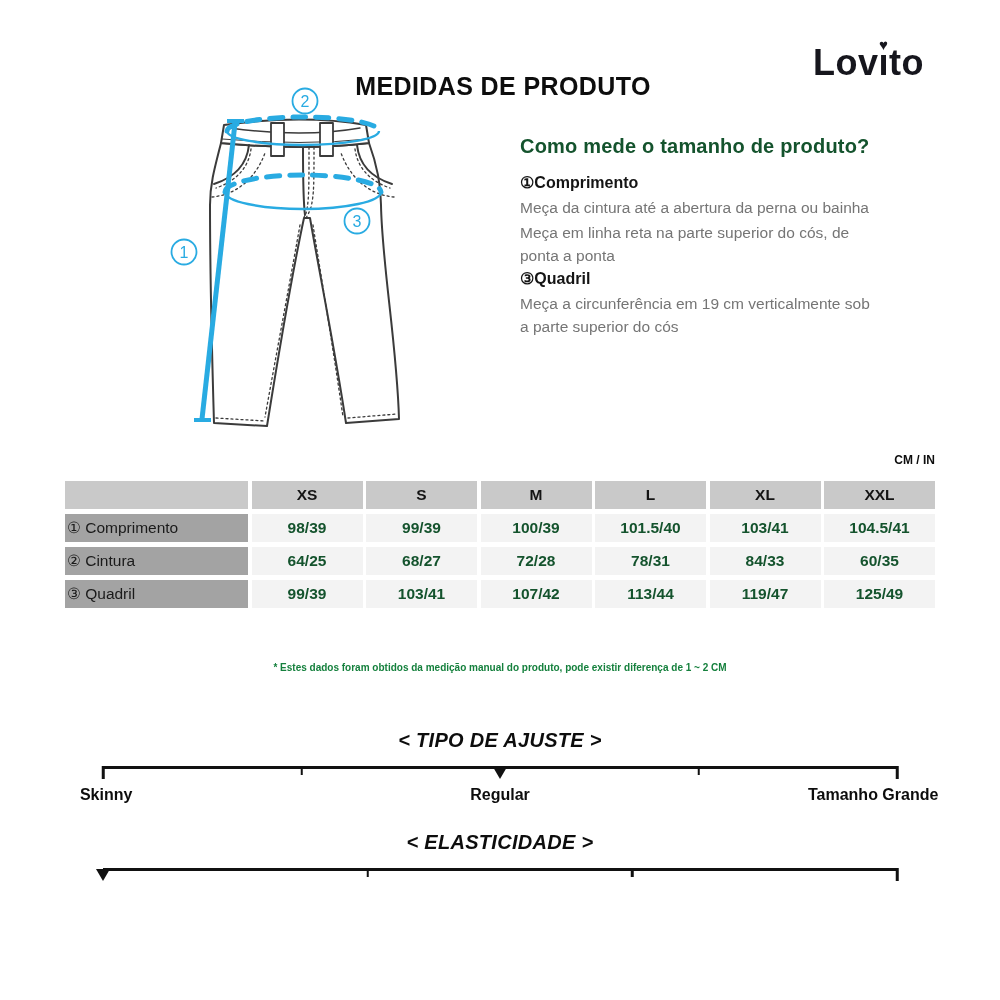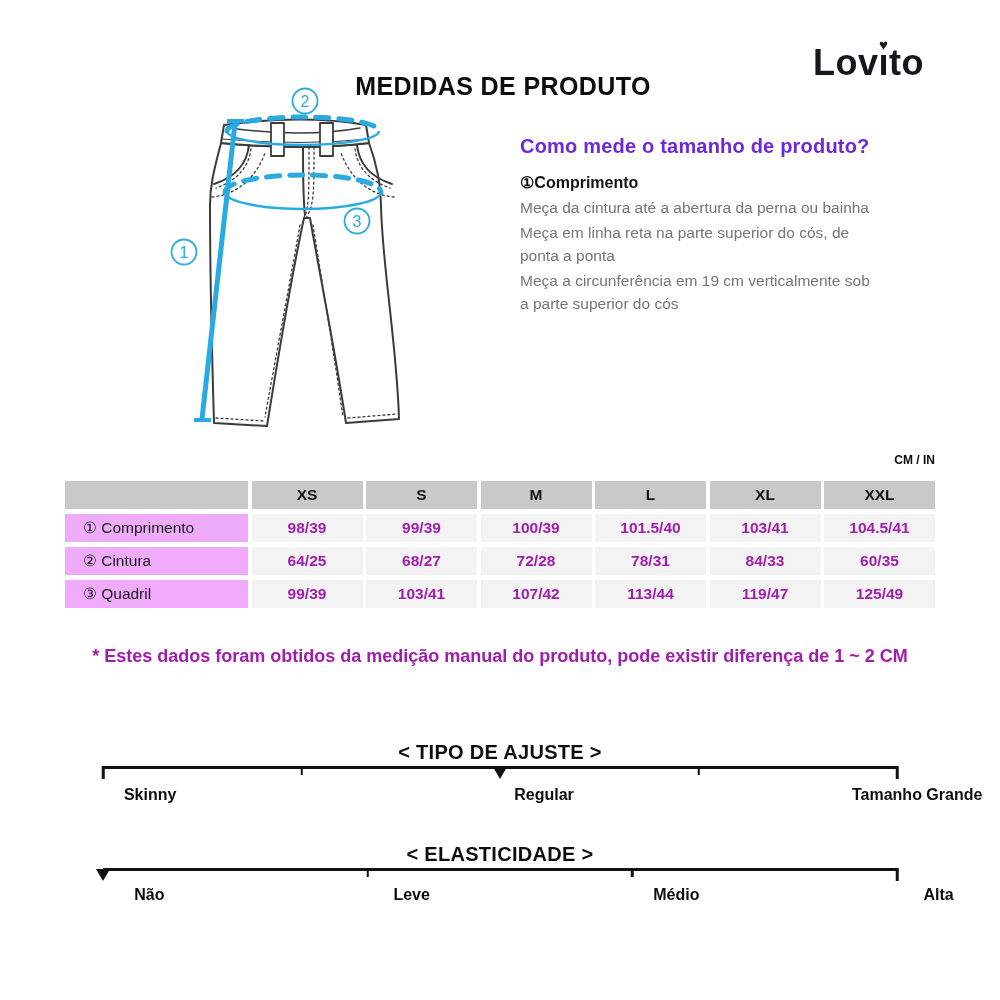--- a/index.html
+++ b/index.html
@@ -18,71 +18,71 @@
   }
   .logo .iwrap{position:relative;display:inline-block;}
   .logo .heart{
     position:absolute;top:-5px;left:50%;transform:translateX(-50%);
     font-size:15px;line-height:1;color:#16161d;
   }
   
   .diagram{position:absolute;left:150px;top:85px;width:330px;height:360px;}
   
   .howto{position:absolute;left:520px;top:135px;width:352px;}
-  .howto h2{margin:0 0 15px 0;font-size:20px;font-weight:700;letter-spacing:.2px;color:#6d28d9;}
+  .howto h2{margin:0 0 15px 0;font-size:20px;font-weight:700;letter-spacing:.2px;color:#14532d;}
   .howto .mlabel{font-size:16px;font-weight:700;color:#141414;margin:2px 0 4px 0;}
   .howto .mdesc{font-size:15.5px;line-height:23px;color:#757575;margin:0 0 2px 0;}
   
   .unit{position:absolute;top:453px;right:65px;font-size:12px;font-weight:700;color:#0d0d0d;}
   .size-table{
     position:absolute;left:65px;top:481px;width:870px;
     display:grid;grid-template-columns:183px repeat(6,1fr);
     grid-auto-rows:28px;column-gap:3.5px;row-gap:5px;
   }
   .size-table .th{
     background:#c9c9c9;display:flex;align-items:center;justify-content:center;
     font-size:15.5px;font-weight:700;color:#141414;
   }
   .size-table .rowlabel{
-    background:#f0abfc;display:flex;align-items:center;justify-content:flex-start;
-    padding-left:18px;font-size:15.5px;font-weight:400;color:#1a1a1a;
+    background:#a3a3a3;display:flex;align-items:center;justify-content:flex-start;
+    padding-left:2px;font-size:15.5px;font-weight:400;color:#1a1a1a;
   }
   .size-table .val{
     background:#f3f3f3;display:flex;align-items:center;justify-content:center;
-    font-size:15.5px;font-weight:700;color:#a21caf;
+    font-size:15.5px;font-weight:700;color:#14532d;
   }
   
   .footnote{
-    position:absolute;top:646px;left:0;right:0;margin:0;text-align:center;
-    font-size:18px;font-weight:700;color:#a21caf;
+    position:absolute;top:646px;left:0;right:0;margin:16px;text-align:center;
+    font-size:10px;font-weight:700;color:#15803d;
   }
   
   .slider-title{
-    position:absolute;left:0;right:0;text-align:center;margin:12px;
-    font-size:20px;font-weight:800;letter-spacing:.3px;color:#0d0d0d;
+    position:absolute;left:0;right:0;text-align:center;margin:0;
+    font-size:20px;font-weight:800;letter-spacing:.3px;color:#0d0d0d;font-style:italic;
   }
   .t-ajuste{top:729px;}
   .t-elast{top:831px;}
   .track{position:absolute;left:103px;width:794px;height:16px;}
   .tr-ajuste{top:766px;}
   .tr-elast{top:868px;}
   .rail{position:absolute;left:0;top:0;width:100%;height:2.5px;background:#111;}
   .tick{position:absolute;top:0;width:2.5px;height:9px;background:#111;transform:translateX(-50%);}
   .tick.end{height:13px;}
   .marker{
     position:absolute;top:1px;width:0;height:0;transform:translateX(-50%);
     border-left:7px solid transparent;border-right:7px solid transparent;
     border-top:12px solid #111;
   }
   .slabels{position:absolute;left:103px;width:794px;height:20px;}
   .sl-ajuste{top:786px;}
   .sl-elast{top:886px;}
   .slabel{
     position:absolute;top:0;transform:translateX(-50%);white-space:nowrap;
-    font-size:16px;font-weight:700;color:#0d0d0d;margin-left:44px;
+    font-size:16px;font-weight:700;color:#0d0d0d;
   }
 </style>
 </head>
 <body>
 
 <div class="page">
 
   <h1 class="title">MEDIDAS DE PRODUTO</h1>
   <div class="logo"><span>Lov</span><span class="iwrap"><span class="heart">♥</span><span>ı</span></span><span>to</span></div>
 
@@ -142,20 +142,21 @@
         <text x="207" y="142">3</text>
       </g>
     </g>
   </svg>
 
   <section class="howto">
     <h2>Como mede o tamanho de produto?</h2>
     <div class="mlabel">①Comprimento</div>
     <p class="mdesc">Meça da cintura até a abertura da perna ou bainha</p>
     <p class="mdesc">Meça em linha reta na parte superior do cós, de ponta a ponta</p>
+    <div class="mlabel">③Quadril</div>
     <p class="mdesc">Meça a circunferência em 19 cm verticalmente sob a parte superior do cós</p>
   </section>
 
   <div class="unit">CM / IN</div>
   <div class="size-table">
     <div class="th"></div>
     <div class="th">XS</div>
     <div class="th">S</div>
     <div class="th">M</div>
     <div class="th">L</div>
@@ -205,20 +206,14 @@
   </div>
 
   <h3 class="slider-title t-elast">&lt; ELASTICIDADE &gt;</h3>
   <div class="track tr-elast">
     <div class="rail"></div>
     <div class="tick" style="left:33.33%"></div>
     <div class="tick" style="left:66.67%"></div>
     <div class="tick end" style="left:100%"></div>
     <div class="marker" style="left: 0%;"></div>
   </div>
-  <div class="slabels sl-elast">
-    <span class="slabel" style="left:0.3%">Não</span>
-    <span class="slabel" style="left:33.33%">Leve</span>
-    <span class="slabel" style="left:66.67%">Médio</span>
-    <span class="slabel" style="left:99.7%">Alta</span>
-  </div>
 
 </div>
 
 </body></html>

